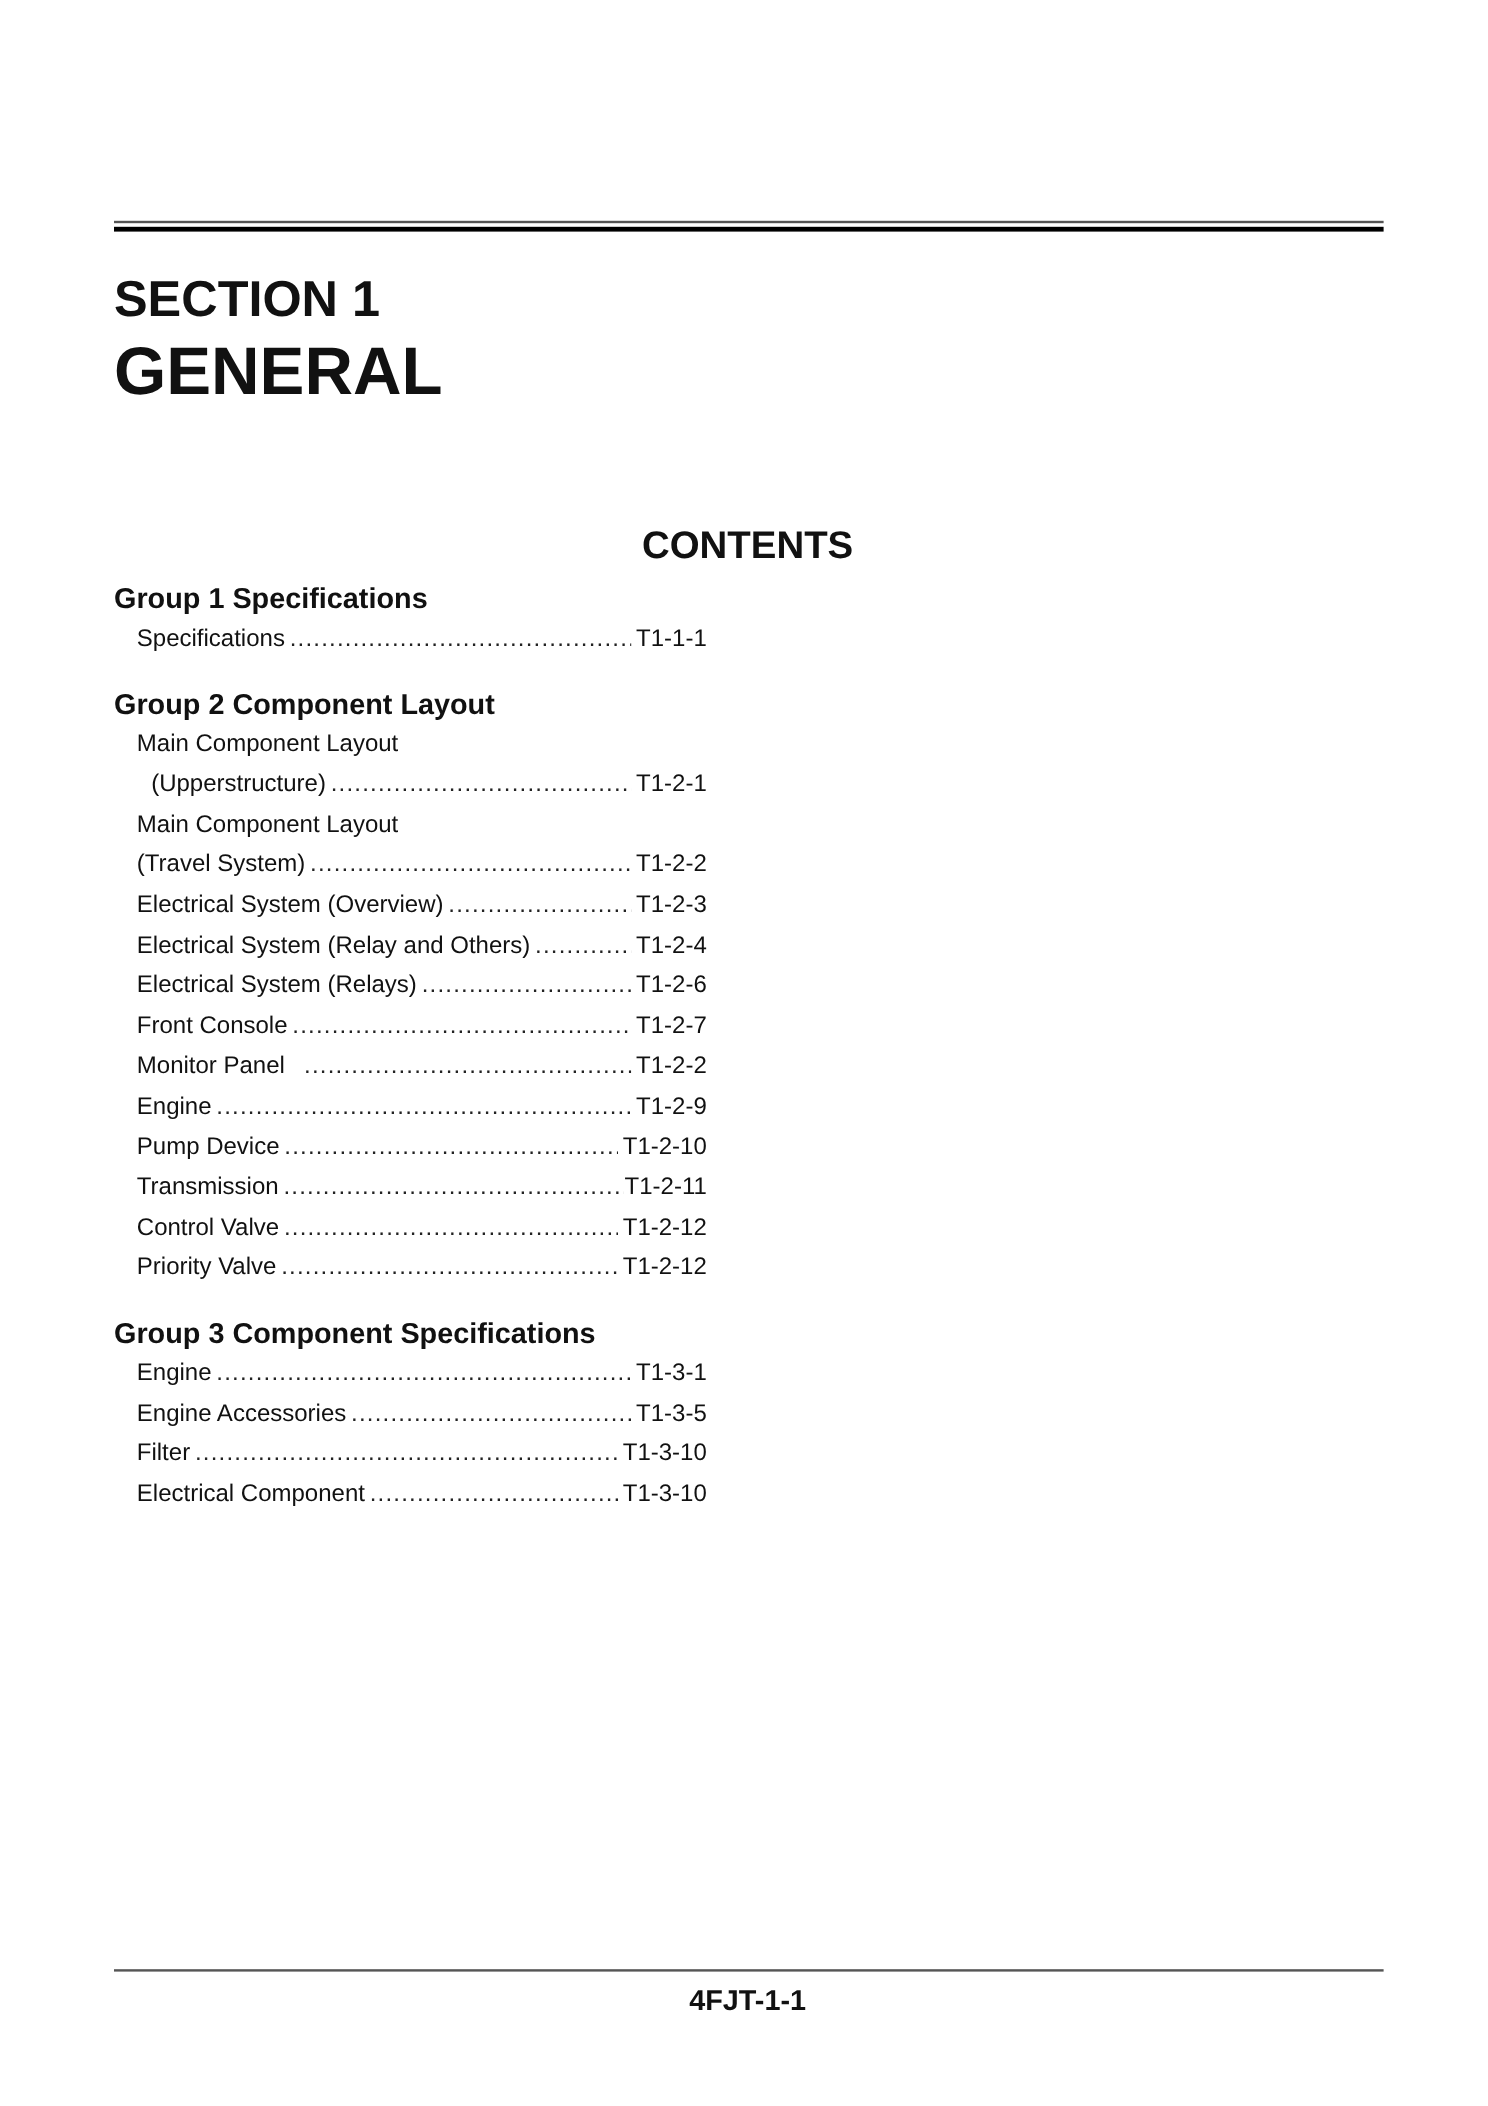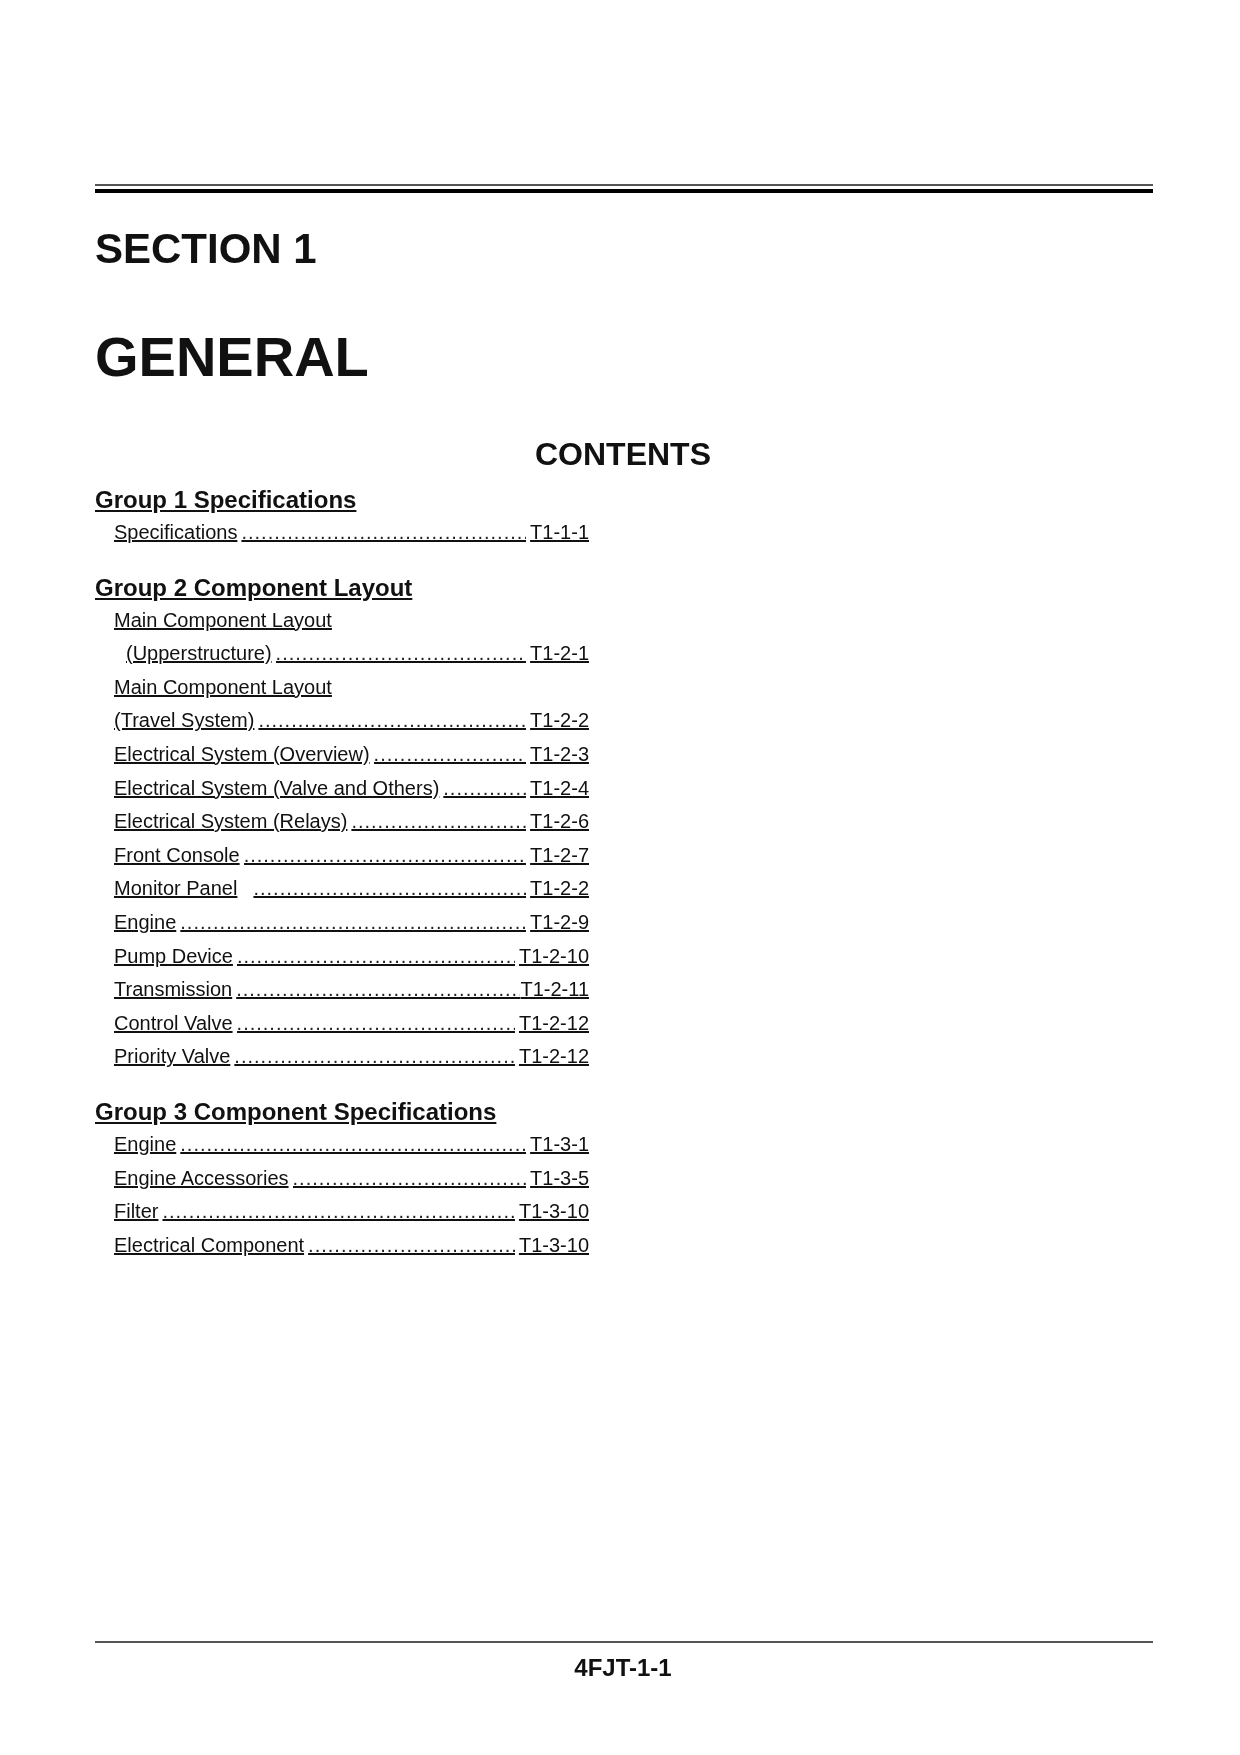--- a/index.html
+++ b/index.html
@@ -1,24 +1,24 @@
 <!DOCTYPE html>
 <html><head>
 <meta charset="utf-8">
 <style>
   html, body { margin: 0; padding: 0; background: #ffffff; }
   body { width: 1240px; height: 1755px; position: relative; overflow: hidden;
          font-family: "Liberation Sans", sans-serif; color: #111; }
   .rule-top-thin { position: absolute; left: 95px; width: 1058px; top: 184px; height: 2px; background: #555; }
   .rule-top-thick { position: absolute; left: 95px; width: 1058px; top: 189px; height: 4px; background: #000; }
   .section-num { position: absolute; left: 95px; top: 228px; font-size: 42px; font-weight: bold; letter-spacing: 0px; line-height: 1; }
-  .section-title { position: absolute; left: 95px; top: 281px; font-size: 56px; font-weight: bold; line-height: 1; margin-top: 48px; }
+  .section-title { position: absolute; left: 95px; top: 281px; font-size: 56px; font-weight: bold; line-height: 1; }
   .contents-title { position: absolute; left: 0; width: 1246px; text-align: center; top: 438px; font-size: 32px; font-weight: bold; line-height: 1; }
   .toc { position: absolute; left: 95px; top: 484px; width: 494px; }
-  .group { margin-bottom: 22px; text-decoration: underline; }
+  .group { margin-bottom: 22px; }
   .group-head { font-size: 24px; font-weight: bold; line-height: 32px; height: 32px; }
   .row { display: flex; align-items: baseline; font-size: 20px; line-height: 33.6px; height: 33.6px; padding-left: 19px; white-space: nowrap; text-align: right; }
   .row.indent2 { padding-left: 31px; }
   .row .label { flex: 0 0 auto; }
   .row .dots { flex: 1 1 auto; overflow: hidden; margin: 0 4px; color: #222; letter-spacing: 1px; }
   .row .dots::before { content: "................................................................................................................................"; }
   .row .page { flex: 0 0 auto; }
   .rule-bottom { position: absolute; left: 95px; width: 1058px; top: 1641px; height: 2px; background: #555; }
   .footer-code { position: absolute; left: 0; width: 1246px; text-align: center; top: 1656px; font-size: 24px; font-weight: bold; line-height: 1; }
 </style>
@@ -61,21 +61,21 @@
       <span class="label">(Travel System)</span>
       <span class="dots"></span>
       <span class="page">T1-2-2</span>
     </div>
     <div class="row">
       <span class="label">Electrical System (Overview)</span>
       <span class="dots"></span>
       <span class="page">T1-2-3</span>
     </div>
     <div class="row">
-      <span class="label">Electrical System (Valve and Others)</span>
+      <span class="label">Electrical System (Relay and Others)</span>
       <span class="dots"></span>
       <span class="page">T1-2-4</span>
     </div>
     <div class="row">
       <span class="label">Electrical System (Relays)</span>
       <span class="dots"></span>
       <span class="page">T1-2-6</span>
     </div>
     <div class="row">
       <span class="label">Front Console</span>

